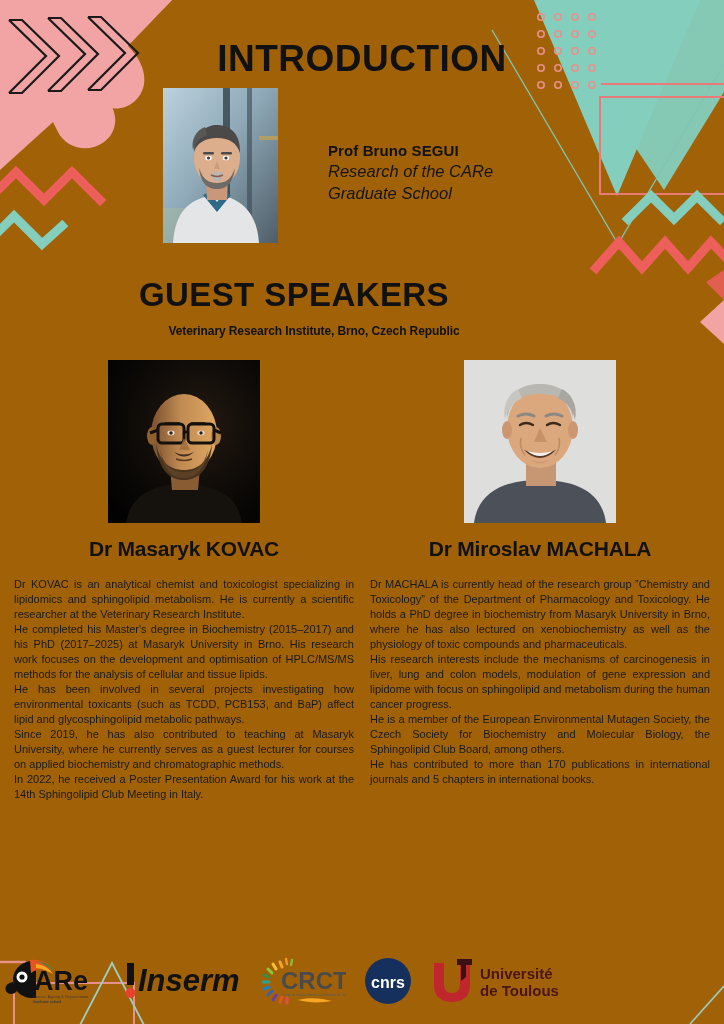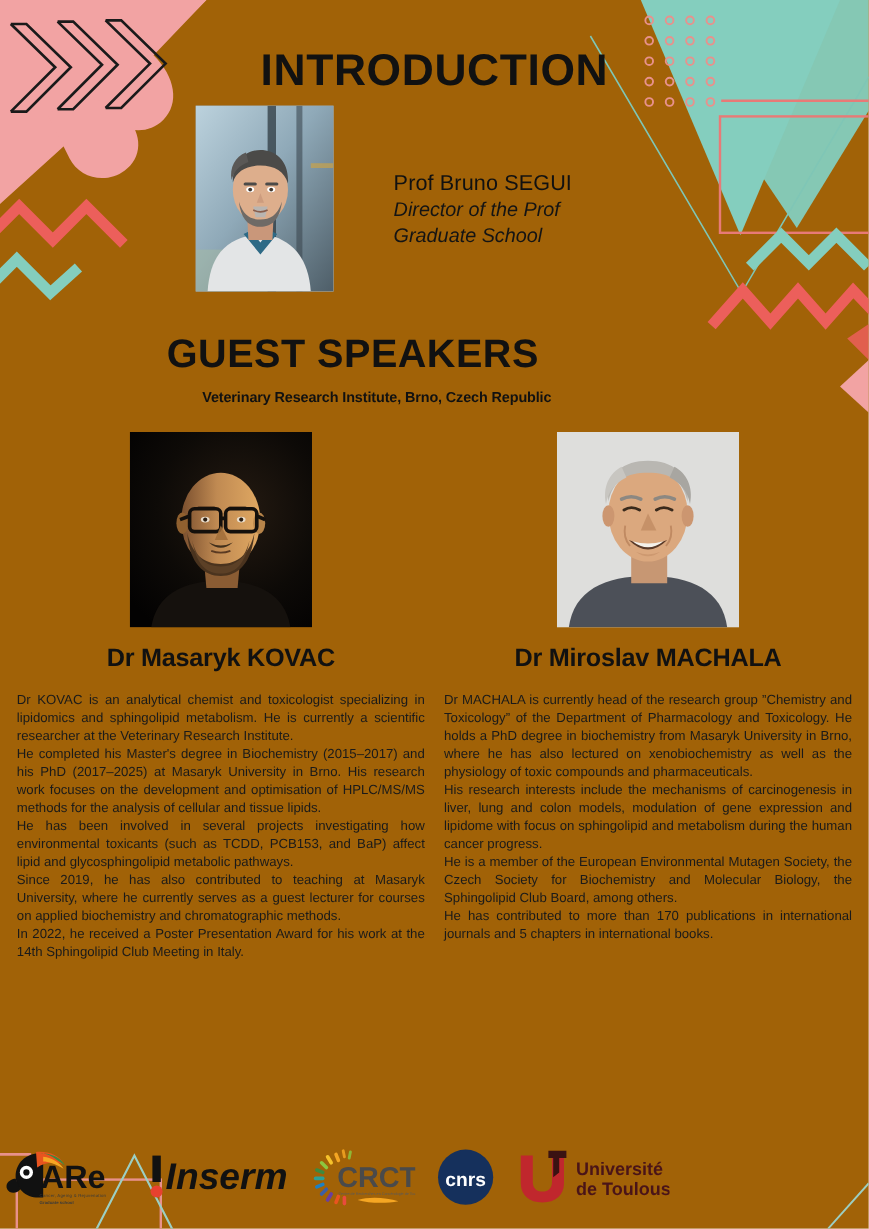--- a/index.html
+++ b/index.html
@@ -62,22 +62,22 @@
   }
   .segui-photo svg { display: block; }
 
   .segui-info {
     position: absolute;
     left: 328px;
     top: 142px;
     width: 260px;
   }
   .segui-name {
-    font-size: 18px;
-    font-weight: normal;
+    font-size: 15px;
+    font-weight: bold;
     color: #111111;
     letter-spacing: 0.1px;
     margin-bottom: 2px;
   }
   .segui-role {
     font-size: 16.5px;
     font-style: italic;
     color: #141414;
     line-height: 1.33;
   }
@@ -299,21 +299,21 @@
           <path d="M36,80 C38,96 45,101 54,101 C63,101 70,96 72,80 C68,92 62,95 54,95 C46,95 40,92 36,80 Z" fill="#6E6A66"></path>
           <path d="M48,84 L60,84 L58,93 L50,93 Z" fill="#B9B5B1"></path>
 
           <path d="M48,87 Q54,90 60,87" stroke="#8A5E4C" stroke-width="1.4" fill="none"></path>
         </g>
       </svg>
     </div>
 
     <div class="segui-info">
       <div class="segui-name">Prof Bruno SEGUI</div>
-      <div class="segui-role">Director of the Prof</div>
+      <div class="segui-role">Research of the CARe</div>
       <div class="segui-role">Graduate School</div>
     </div>
 
     <div class="guest-title">GUEST SPEAKERS</div>
     <div class="guest-sub">Veterinary Research Institute, Brno, Czech Republic</div>
 
     <div class="speaker left">
       <div class="sp-photo-wrap">
         <div class="sp-photo">
           <svg width="152" height="163" viewBox="0 0 152 163" xmlns="http://www.w3.org/2000/svg">

